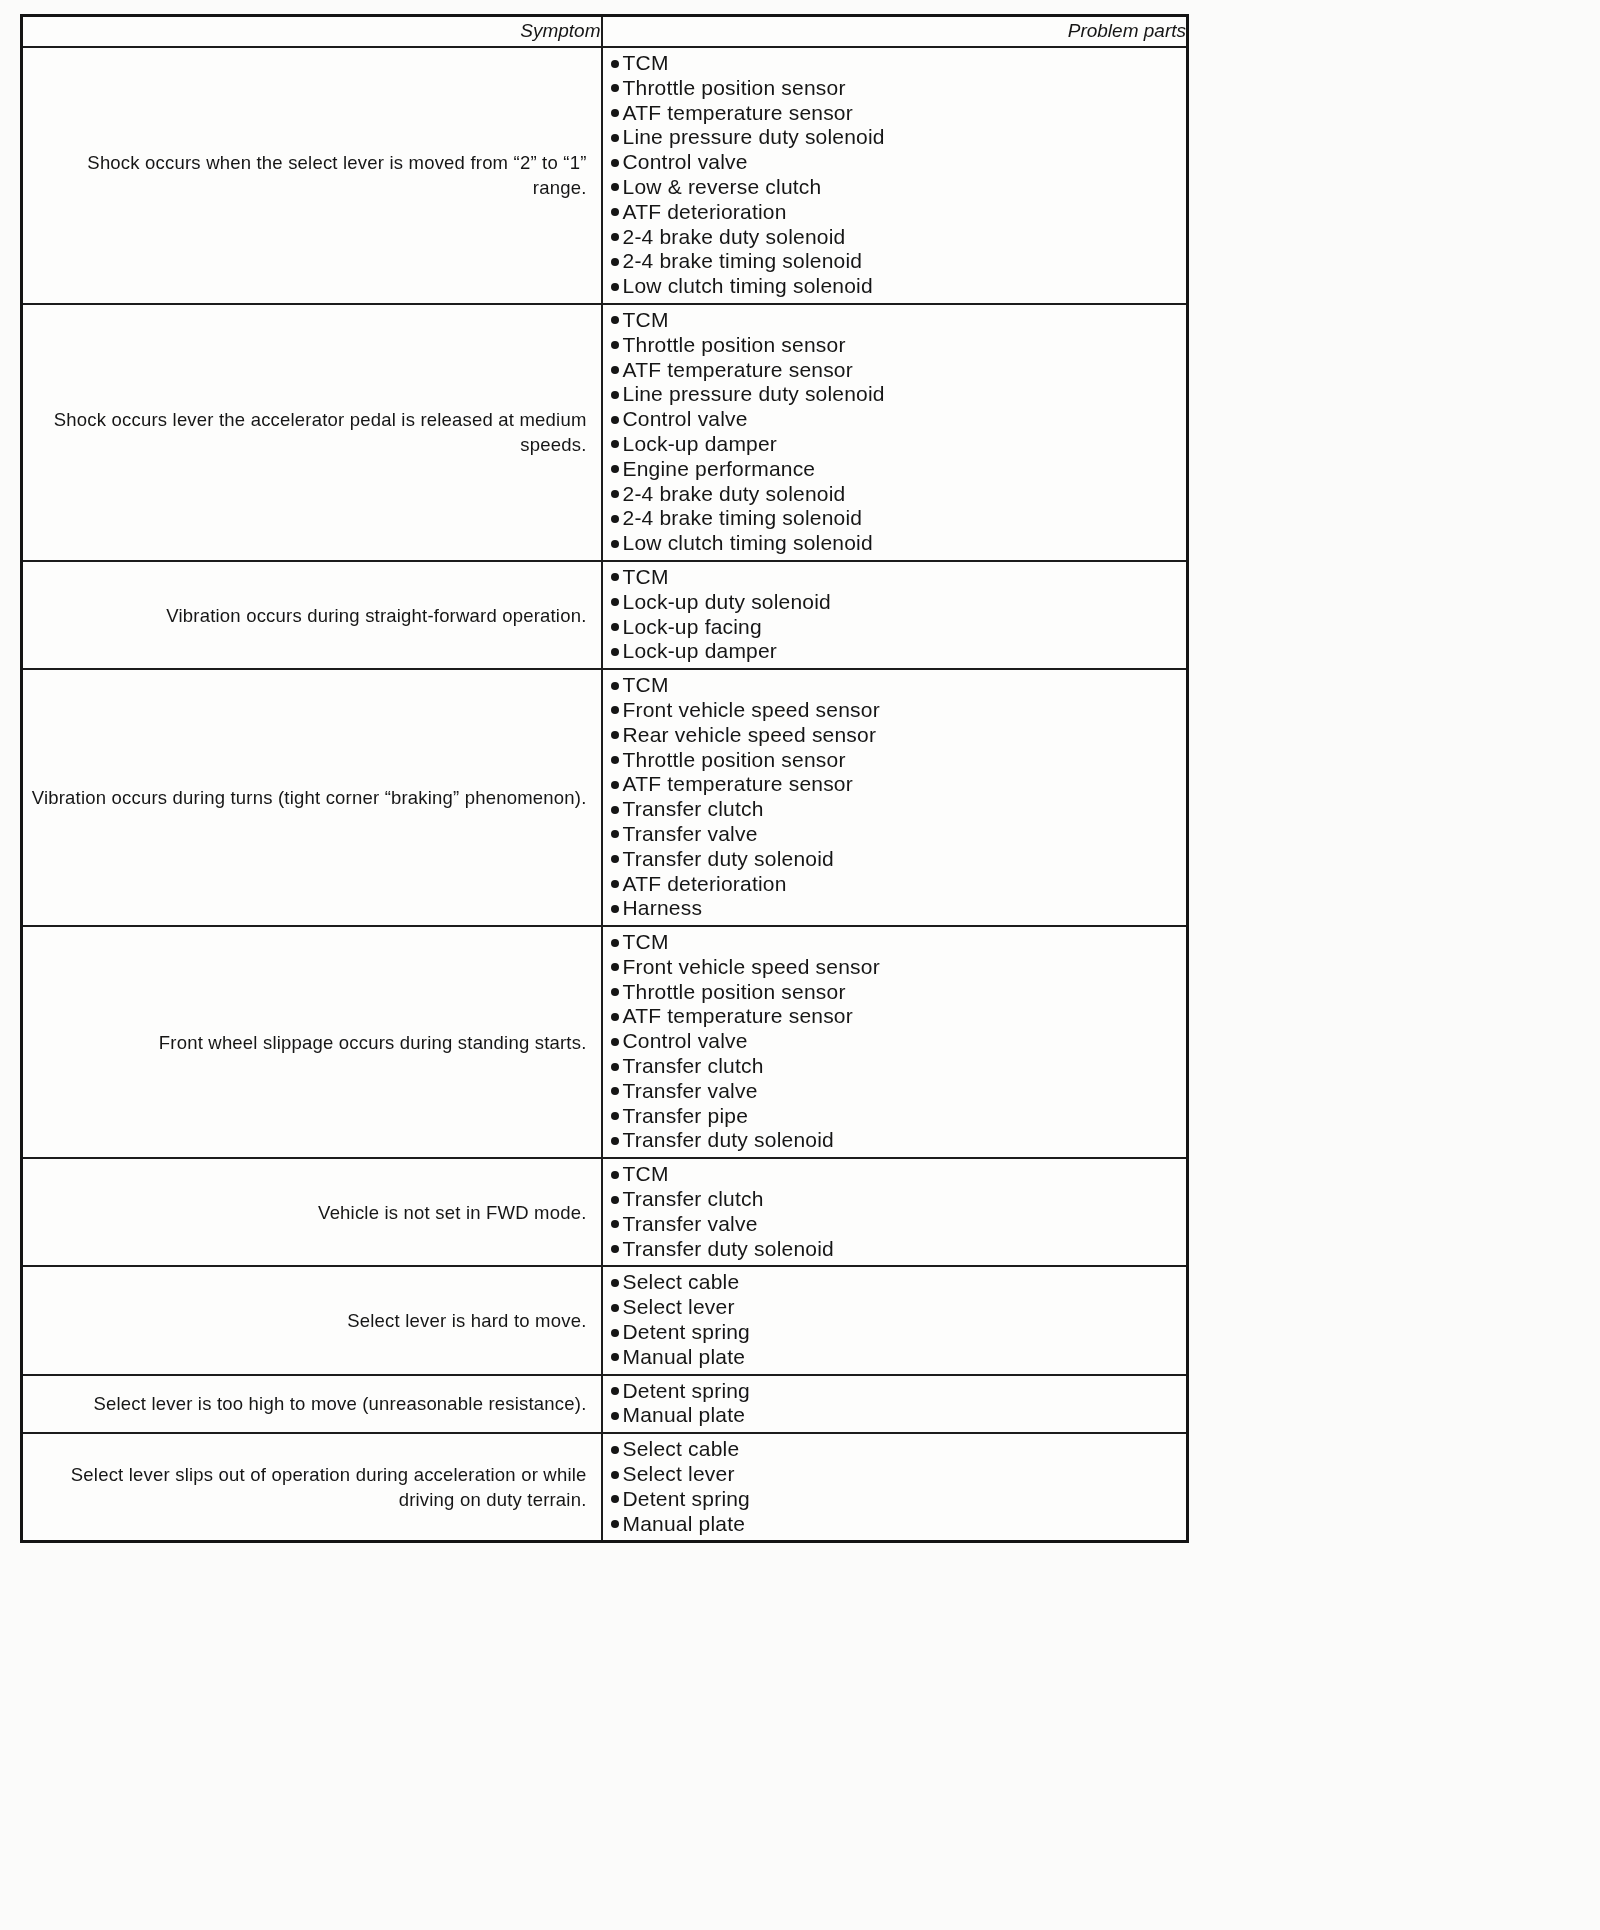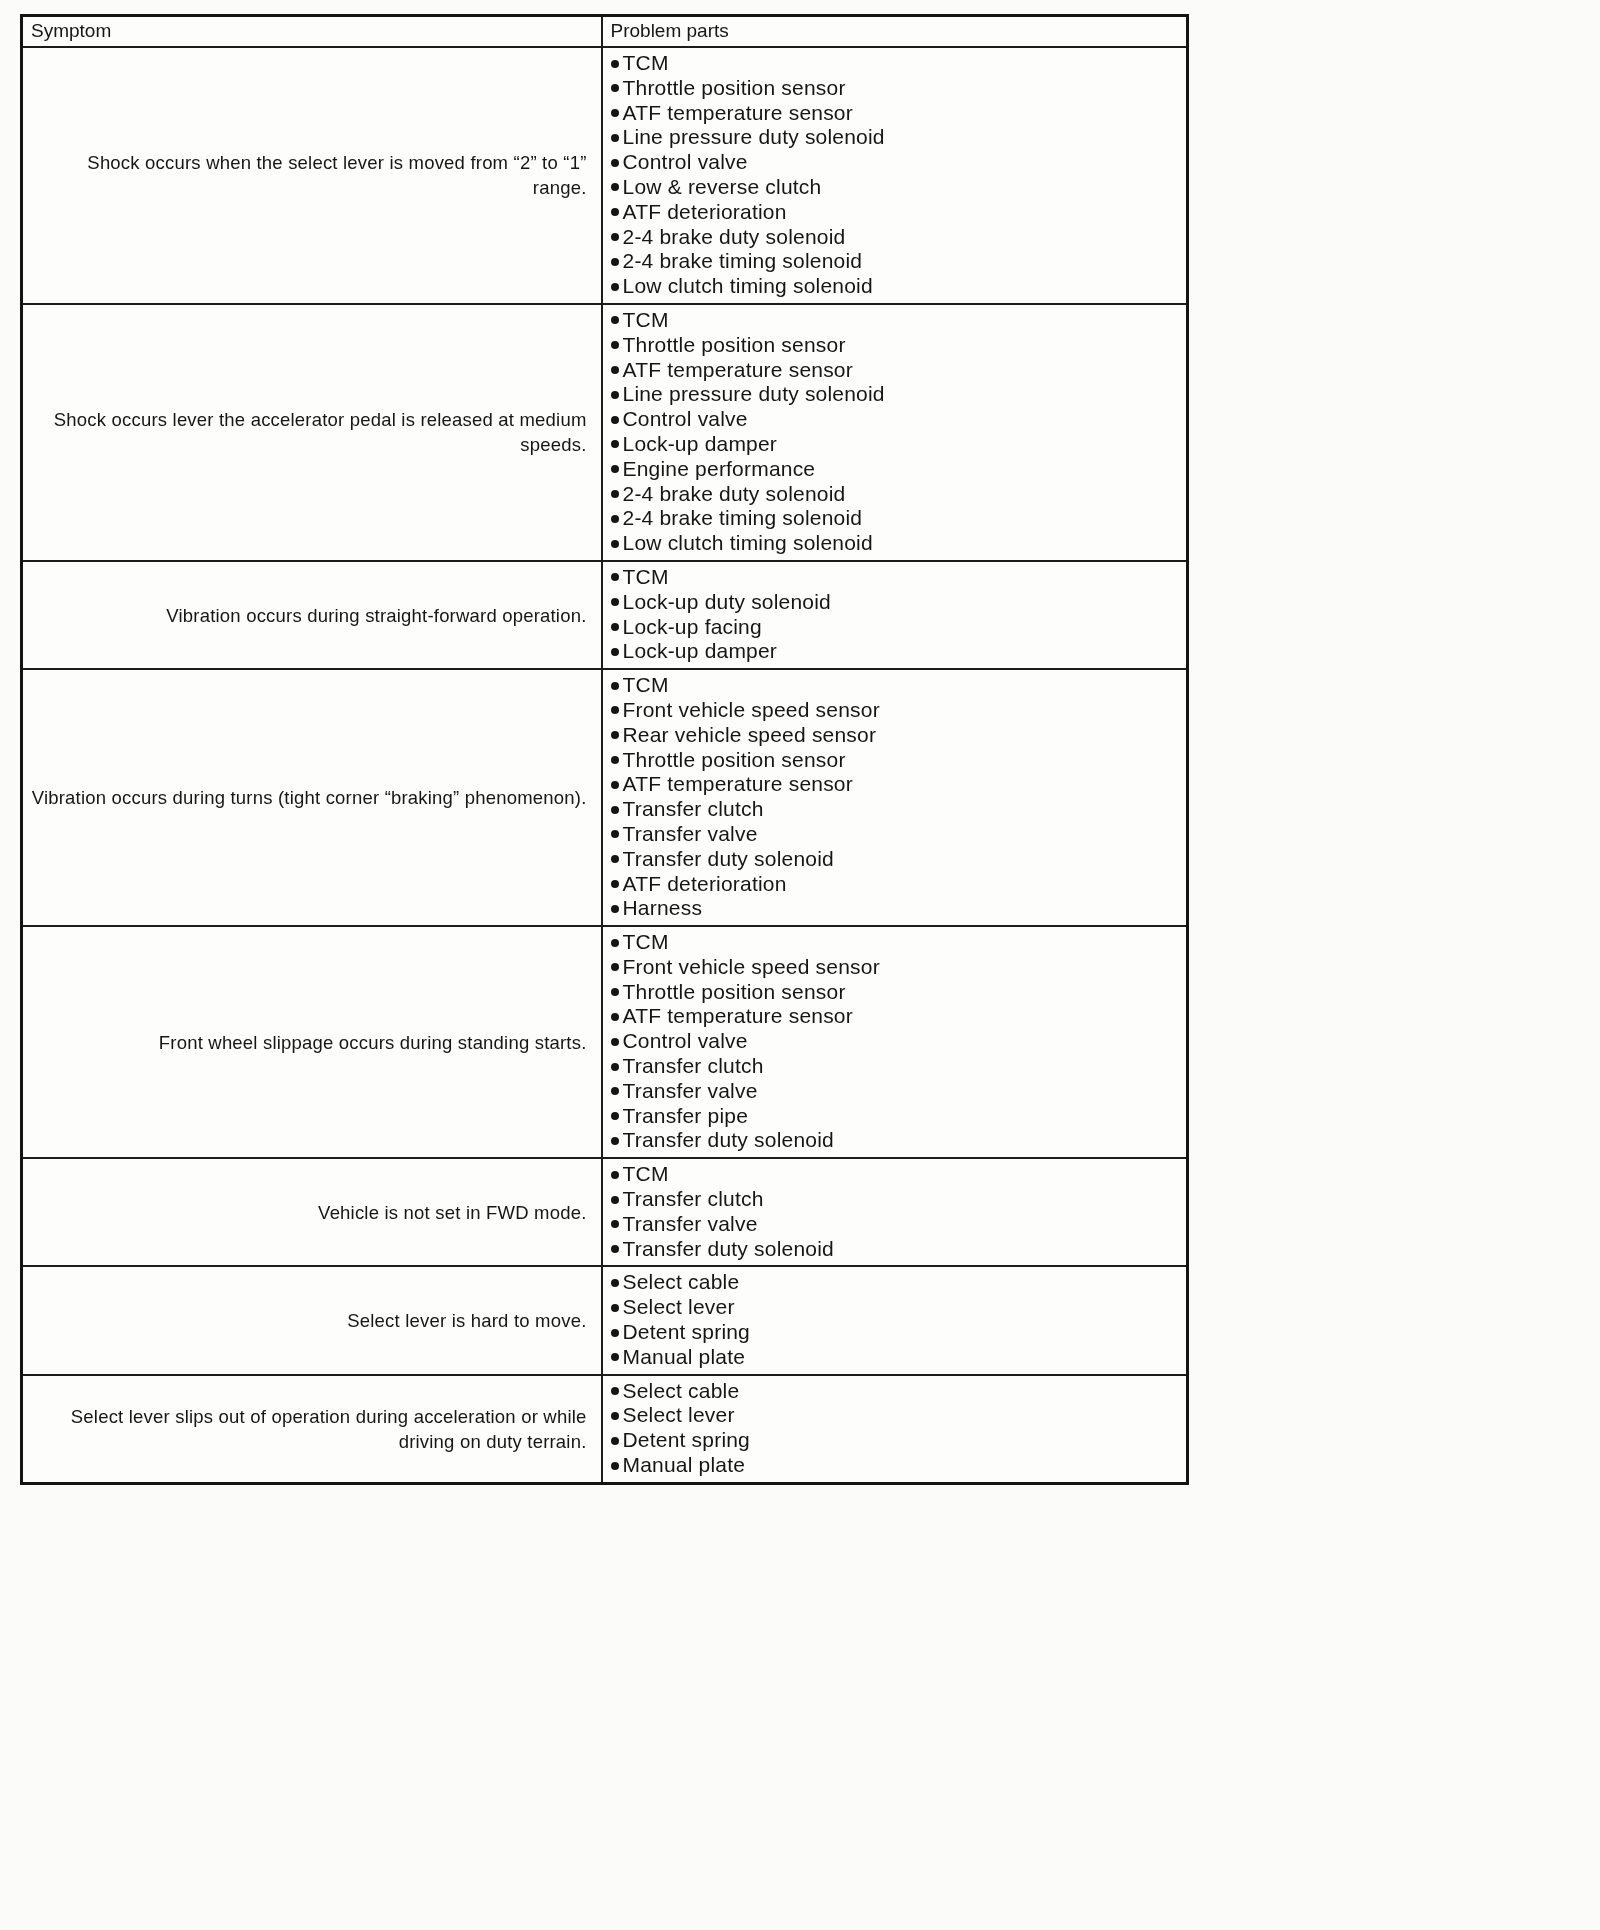--- a/index.html
+++ b/index.html
@@ -24,25 +24,26 @@
     width: 1166px;
     border-collapse: collapse;
     background: #fdfdfc;
     border: 3px solid #141414;
     table-layout: fixed;
   }
   th, td {
     border: 2px solid #1c1c1c;
   }
   th {
-    text-align: left;
+    text-align: right;
     font-weight: 400;
     font-size: 19px;
-    padding: 3px 8px 4px 8px;
+    padding: 3px 0 4px 8px;
     height: 27px;
+    font-style: italic;
   }
   th.col-symptom { width: 580px; }
   th.col-parts { width: 586px; }
   td.symptom-cell {
     vertical-align: middle;
     font-size: 18.5px;
     line-height: 25px;
     padding: 4px 14px 4px 7px;
     letter-spacing: 0.2px;
     text-align: right;
@@ -179,20 +180,29 @@
           <td class="parts-cell">
             <ul class="parts-list">
               <li><span class="dot"></span><span>Select cable</span></li>
               <li><span class="dot"></span><span>Select lever</span></li>
               <li><span class="dot"></span><span>Detent spring</span></li>
               <li><span class="dot"></span><span>Manual plate</span></li>
             </ul>
           </td>
         </tr>
         <tr>
+          <td class="symptom-cell">Select lever is too high to move (unreasonable resistance).</td>
+          <td class="parts-cell">
+            <ul class="parts-list">
+              <li><span class="dot"></span><span>Detent spring</span></li>
+              <li><span class="dot"></span><span>Manual plate</span></li>
+            </ul>
+          </td>
+        </tr>
+        <tr>
           <td class="symptom-cell">Select lever slips out of operation during acceleration or while driving on duty terrain.</td>
           <td class="parts-cell">
             <ul class="parts-list">
               <li><span class="dot"></span><span>Select cable</span></li>
               <li><span class="dot"></span><span>Select lever</span></li>
               <li><span class="dot"></span><span>Detent spring</span></li>
               <li><span class="dot"></span><span>Manual plate</span></li>
             </ul>
           </td>
         </tr>

